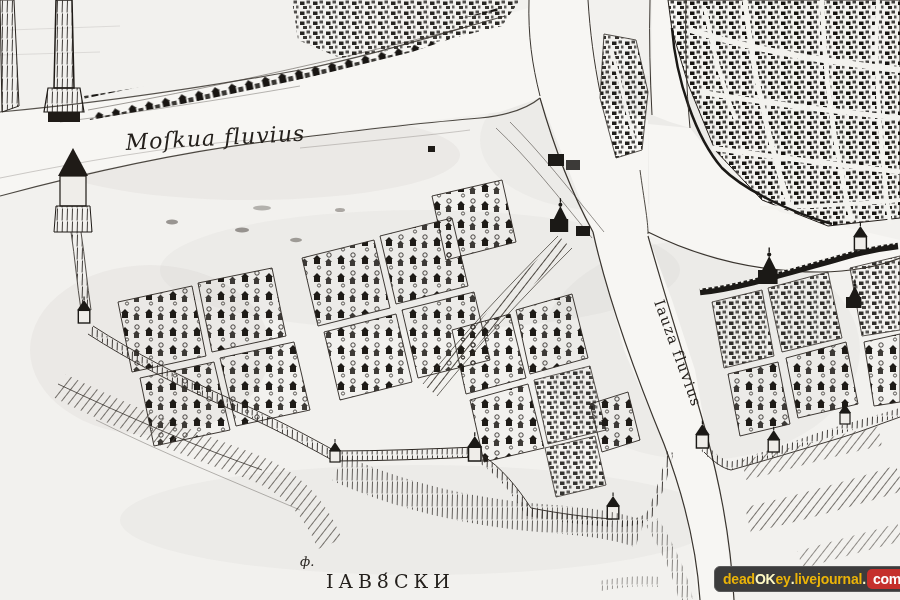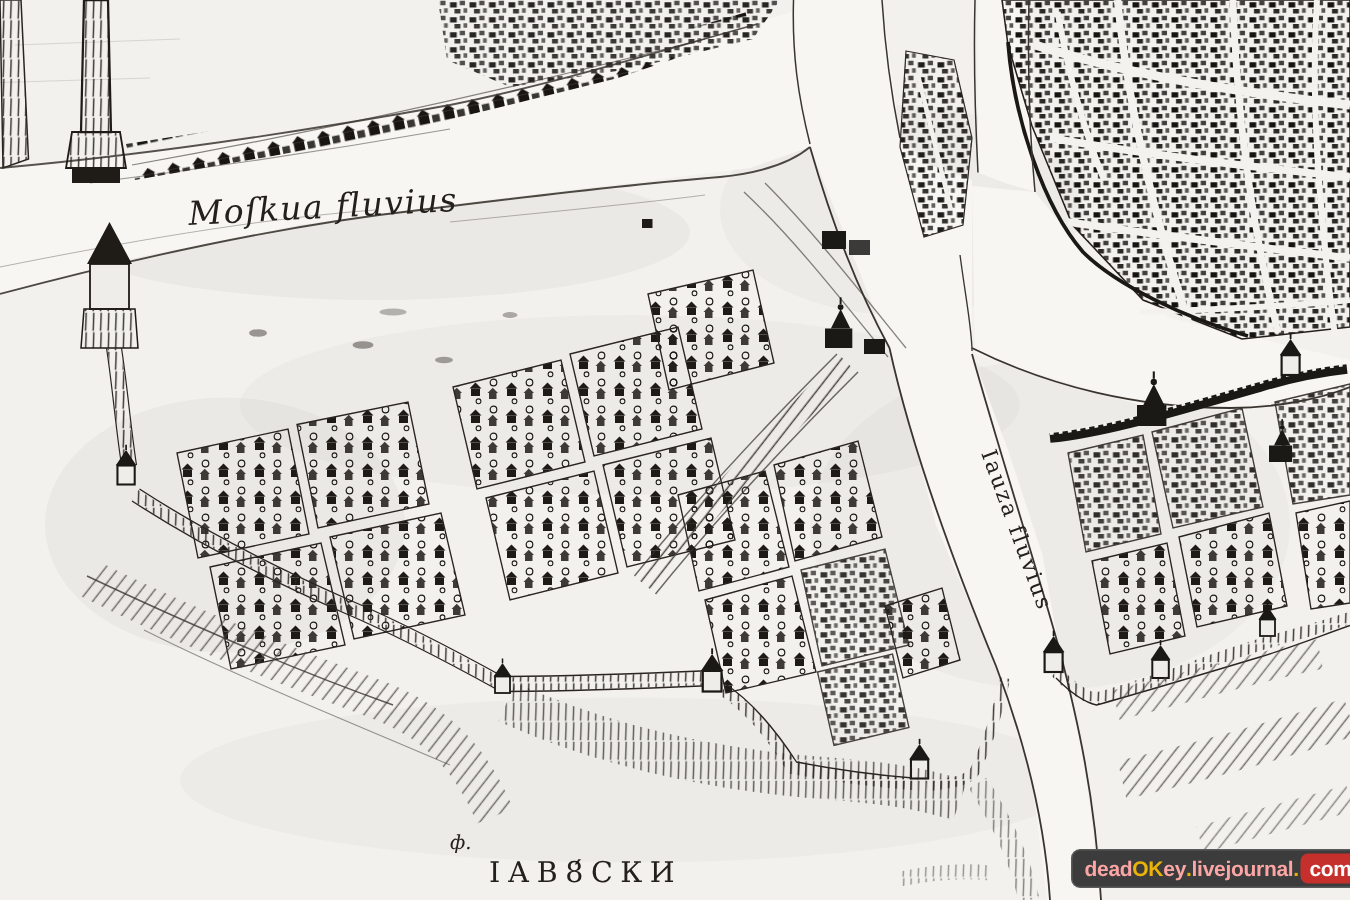--- a/index.html
+++ b/index.html
@@ -6,22 +6,22 @@
   body{width:900px;height:600px;overflow:hidden;background:#e9e8e5;font-family:"DejaVu Serif",serif;}
   .stage{position:relative;width:900px;height:600px;background:#f2f1ee;}
   svg{display:block;}
   .wm{
     position:absolute;left:714px;top:566px;height:26px;box-sizing:border-box;
     display:flex;align-items:center;background:#3c3c3c;border:1px solid #5a5a5a;
     border-radius:6px;padding:0 3px 0 8px;
     font-family:"Liberation Sans",sans-serif;font-weight:bold;font-size:14px;
     letter-spacing:-0.2px;white-space:nowrap;line-height:1;
   }
-  .wm .w{color:#fca5a5;}
-  .wm .r{color:#eab308;}
+  .wm .w{color:#eab308;}
+  .wm .r{color:#fef9c3;}
   .wm .pill{background:#c5302c;color:#fdfdfd;border-radius:5px;padding:3px 6px;margin-left:1px;}
 </style>
 </head>
 <body>
 
 <div class="stage">
 <svg width="900" height="600" viewBox="0 0 900 600">
   <defs>
     <pattern id="pHouse" width="24" height="18" patternUnits="userSpaceOnUse">
       <g fill="#1e1b17">

